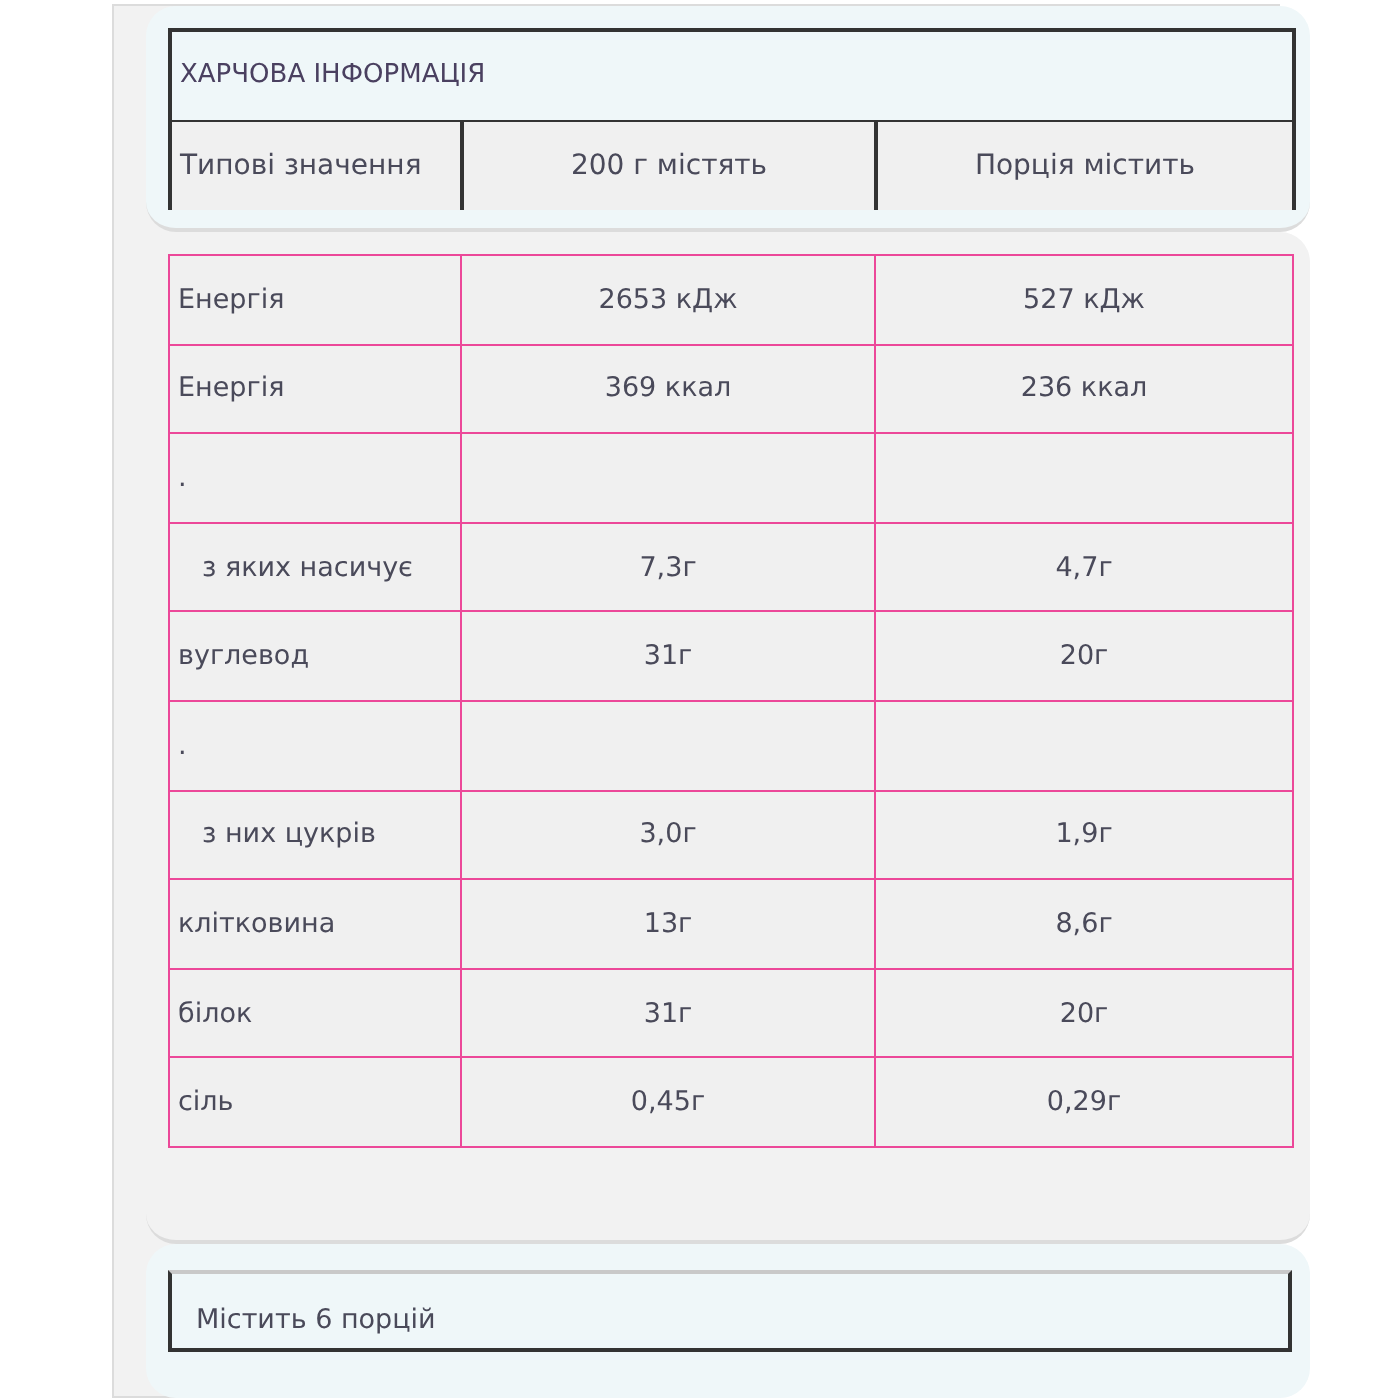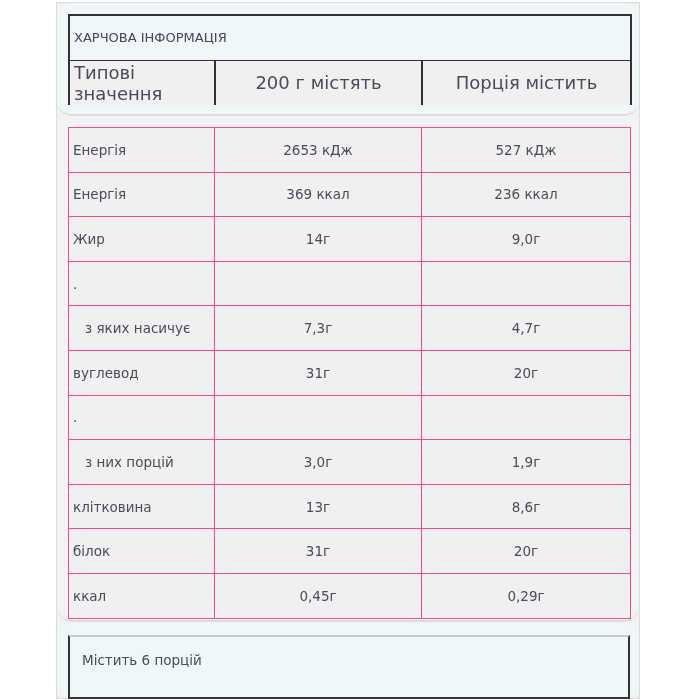--- a/index.html
+++ b/index.html
@@ -1,36 +1,36 @@
 <!DOCTYPE html>
 <html><head>
 <meta charset="utf-8">
 <style>
   html, body { margin: 0; padding: 0; background: #ffffff; }
   body { width: 700px; height: 700px; position: relative; overflow: hidden;
          font-family: "DejaVu Sans", sans-serif; font-size: 13px; color: #4a4a5a; }
   .outer { position: absolute; left: 56px; top: 2px; width: 584px; height: 697px;
            border: 1px solid #dcdcdc; box-sizing: border-box; background: #f2f2f2; }
-  .panel { position: absolute; left: 0; width: 100%; box-sizing: border-box; border-radius: 15px; }
+  .panel { position: absolute; left: 16px; width: 100%; box-sizing: border-box; border-radius: 15px; }
   .panel-head { top: 0; height: 113px; background: #eff7f9; border-bottom: 2px solid #dcdcdc; }
   .panel-body { top: 113px; height: 506px; background: #f2f2f2; border-bottom: 2px solid #dcdcdc; }
   .panel-foot { top: 619px; height: 77px; background: #eff7f9; }
   table { border-collapse: collapse; position: absolute; left: 11px; table-layout: fixed; }
   td { box-sizing: border-box; padding: 0 4px; }
   .head-table { top: 11px; width: 562px; }
   .head-table .title-cell { height: 45px; border: 2px solid #333; border-bottom: 1.5px solid #333;
        background: #eff7f9; text-align: left; font-size: 13px; color: #4a4060; }
   .head-table .col-cell { height: 45px; background: #f0f0f0; border-left: 2px solid #333;
-       border-right: 2px solid #333; text-align: center; font-size: 18px; }
+       border-right: 2px solid #333; text-align: center; font-size: 14px; }
   .head-table .col-cell.first { text-align: left; }
   .body-table { top: 11px; width: 562px; background: #f0f0f0; }
   .body-table td { height: 44.6px; border: 1px solid #ec4899; text-align: center; font-size: 13.5px; }
   .body-table td.label { text-align: left; }
   .body-table td.indent { padding-left: 16px; }
-  .foot-box { position: absolute; left: 11px; top: 13px; width: 562px; height: 64px; box-sizing: border-box;
+  .foot-box { position: absolute; left: 11px; top: 13px; width: 562px; height: 41px; box-sizing: border-box;
        border: 2px solid #333; border-top: 2px solid #c9c9c9; background: #eff7f9;
        padding-left: 12px; line-height: 47px; font-size: 13.5px; }
   .c1 { width: 146px; } .c2 { width: 207px; } .c3 { width: 209px; }
 </style>
 </head>
 <body>
 
 <div class="outer">
   <div class="panel panel-head">
     <table class="head-table">
@@ -64,61 +64,56 @@
             <td class="label">Енергія</td>
             <td>2653 кДж</td>
             <td>527 кДж</td>
           </tr>
           <tr>
             <td class="label">Енергія</td>
             <td>369 ккал</td>
             <td>236 ккал</td>
           </tr>
           <tr>
-            <td class="label">Жир</td>
-            <td>14г</td>
-            <td>9,0г</td>
-          </tr>
-          <tr>
             <td class="label">.</td>
             <td></td>
             <td></td>
           </tr>
           <tr>
             <td class="label indent">з яких насичує</td>
             <td>7,3г</td>
             <td>4,7г</td>
           </tr>
           <tr>
             <td class="label">вуглевод</td>
             <td>31г</td>
             <td>20г</td>
           </tr>
           <tr>
             <td class="label">.</td>
             <td></td>
             <td></td>
           </tr>
           <tr>
-            <td class="label indent">з них порцій</td>
+            <td class="label indent">з них цукрів</td>
             <td>3,0г</td>
             <td>1,9г</td>
           </tr>
           <tr>
             <td class="label">клітковина</td>
             <td>13г</td>
             <td>8,6г</td>
           </tr>
           <tr>
             <td class="label">білок</td>
             <td>31г</td>
             <td>20г</td>
           </tr>
           <tr>
-            <td class="label">ккал</td>
+            <td class="label">сіль</td>
             <td>0,45г</td>
             <td>0,29г</td>
           </tr>
         </tbody>
     </table>
   </div>
 
   <div class="panel panel-foot">
     <div class="foot-box">Містить 6 порцій</div>
   </div>

